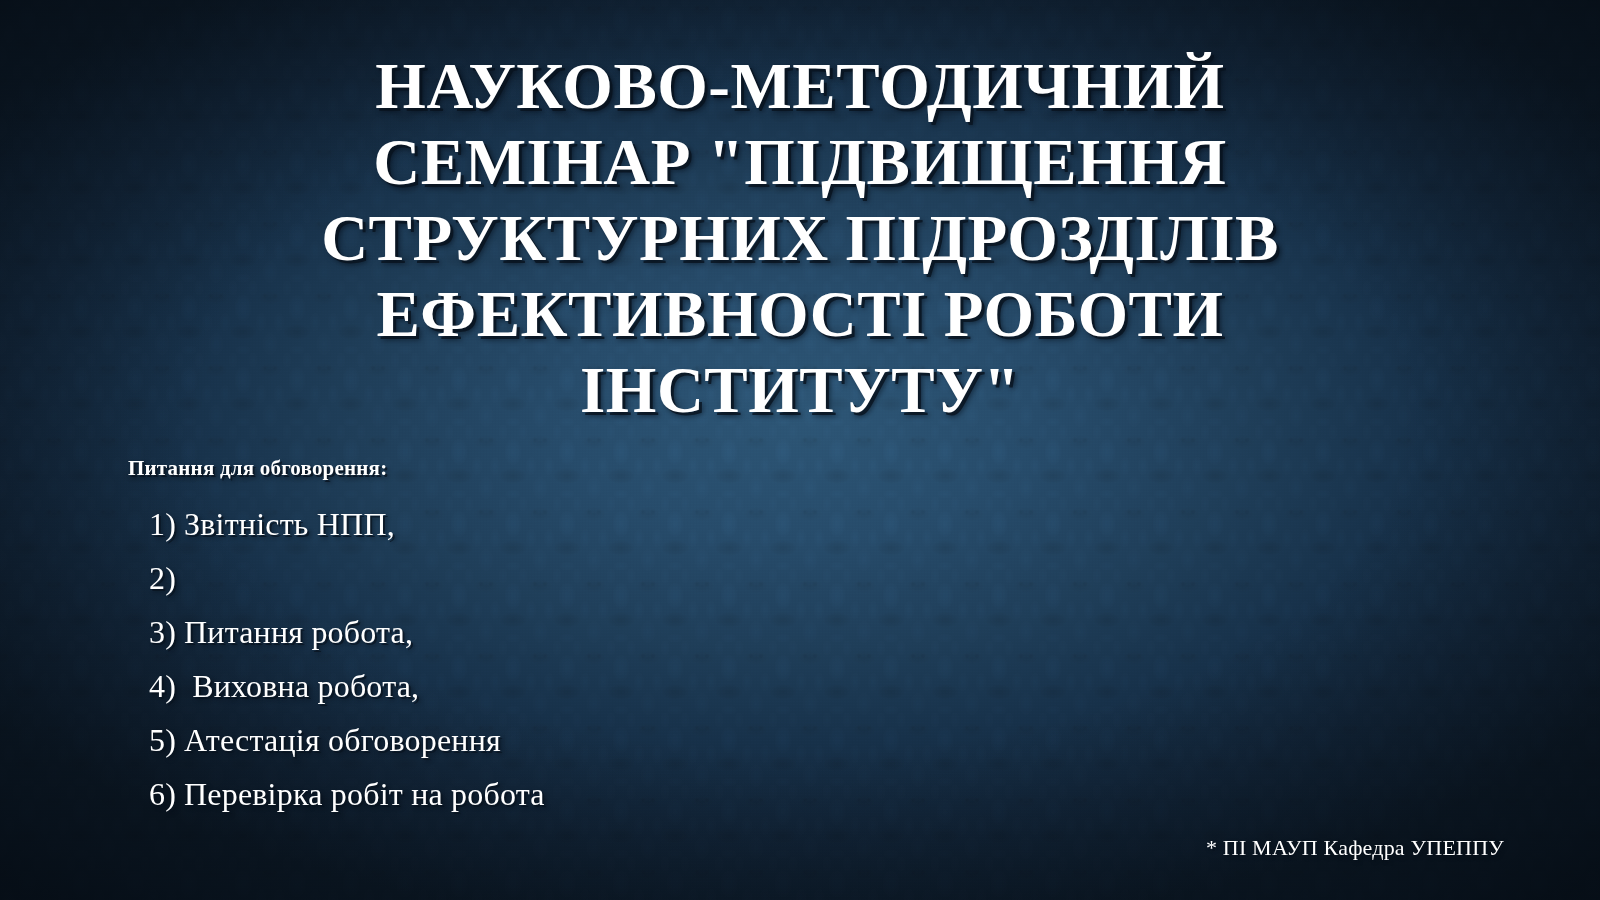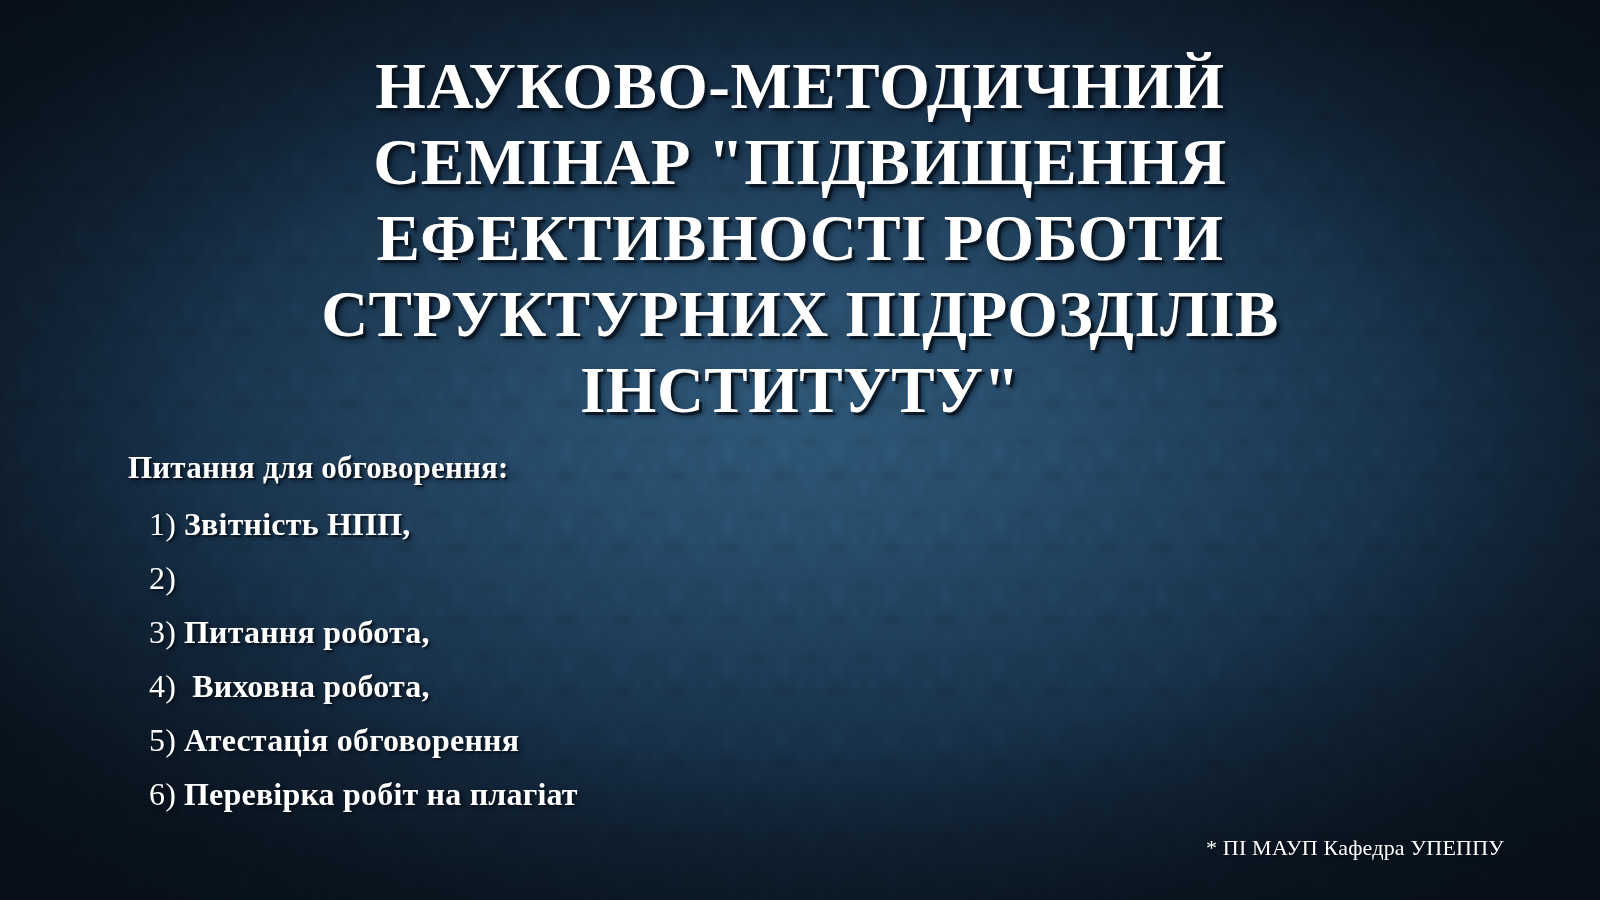--- a/index.html
+++ b/index.html
@@ -107,21 +107,21 @@
   
   #body-block {
     position:absolute;
     left:128px; top:450px;
     width:900px;
     z-index:5;
   }
   #body-heading {
     color:#ffffff;
     font-weight:700;
-    font-size:31px;
+    font-size:21px;
     line-height:36px;
     letter-spacing:.2px;
     text-shadow:
        2px 2px 0 rgba(8,18,30,.72),
        3px 3px 4px rgba(4,10,18,.5);
     margin-bottom:11px;
   }
   #agenda-list {
     list-style:none;
   }
@@ -138,21 +138,21 @@
        3px 3px 4px rgba(4,10,18,.48);
     white-space:pre;
   }
   .agenda-marker {
     display:inline-block;
     width:56px;
     text-align:right;
     flex:0 0 56px;
     padding-right:8px;
   }
-  .agenda-text { display:inline-block;font-weight:bold; }
+  .agenda-text { display:inline-block; }
 
   
   #footer {
     position:absolute;
     right:96px; bottom:36px;
     color:#ffffff;
     font-weight:400;
     font-size:22px;
     line-height:32px;
     letter-spacing:.2px;
@@ -170,22 +170,22 @@
 
   <div id="bg-gradient"></div>
   <div id="bg-damask"></div>
   <div id="bg-damask-2"></div>
   <div id="bg-grain"></div>
   <div id="bg-vignette"></div>
 
   <div id="title-block">
     <span class="title-line">НАУКОВО-МЕТОДИЧНИЙ</span>
     <span class="title-line">СЕМІНАР "ПІДВИЩЕННЯ</span>
+    <span class="title-line">СТРУКТУРНИХ ПІДРОЗДІЛІВ</span>
     <span class="title-line">ЕФЕКТИВНОСТІ РОБОТИ</span>
-    <span class="title-line">СТРУКТУРНИХ ПІДРОЗДІЛІВ</span>
     <span class="title-line">ІНСТИТУТУ"</span>
   </div>
 
   <div id="body-block">
 
     <div id="body-heading">Питання для обговорення:</div>
 
     <ol id="agenda-list">
       <li class="agenda-item">
         <span class="agenda-marker">1)</span>
@@ -201,20 +201,20 @@
       <li class="agenda-item">
         <span class="agenda-marker">4)</span>
         <span class="agenda-text"> Виховна робота,</span>
       </li>
       <li class="agenda-item">
         <span class="agenda-marker">5)</span>
         <span class="agenda-text">Атестація обговорення</span>
       </li>
       <li class="agenda-item">
         <span class="agenda-marker">6)</span>
-        <span class="agenda-text">Перевірка робіт на плагіат</span>
+        <span class="agenda-text">Перевірка робіт на робота</span>
       </li>
     </ol>
   </div>
 
   <div id="footer">* ПІ МАУП Кафедра УПЕППУ</div>
 
 </div>
 
 </body></html>

